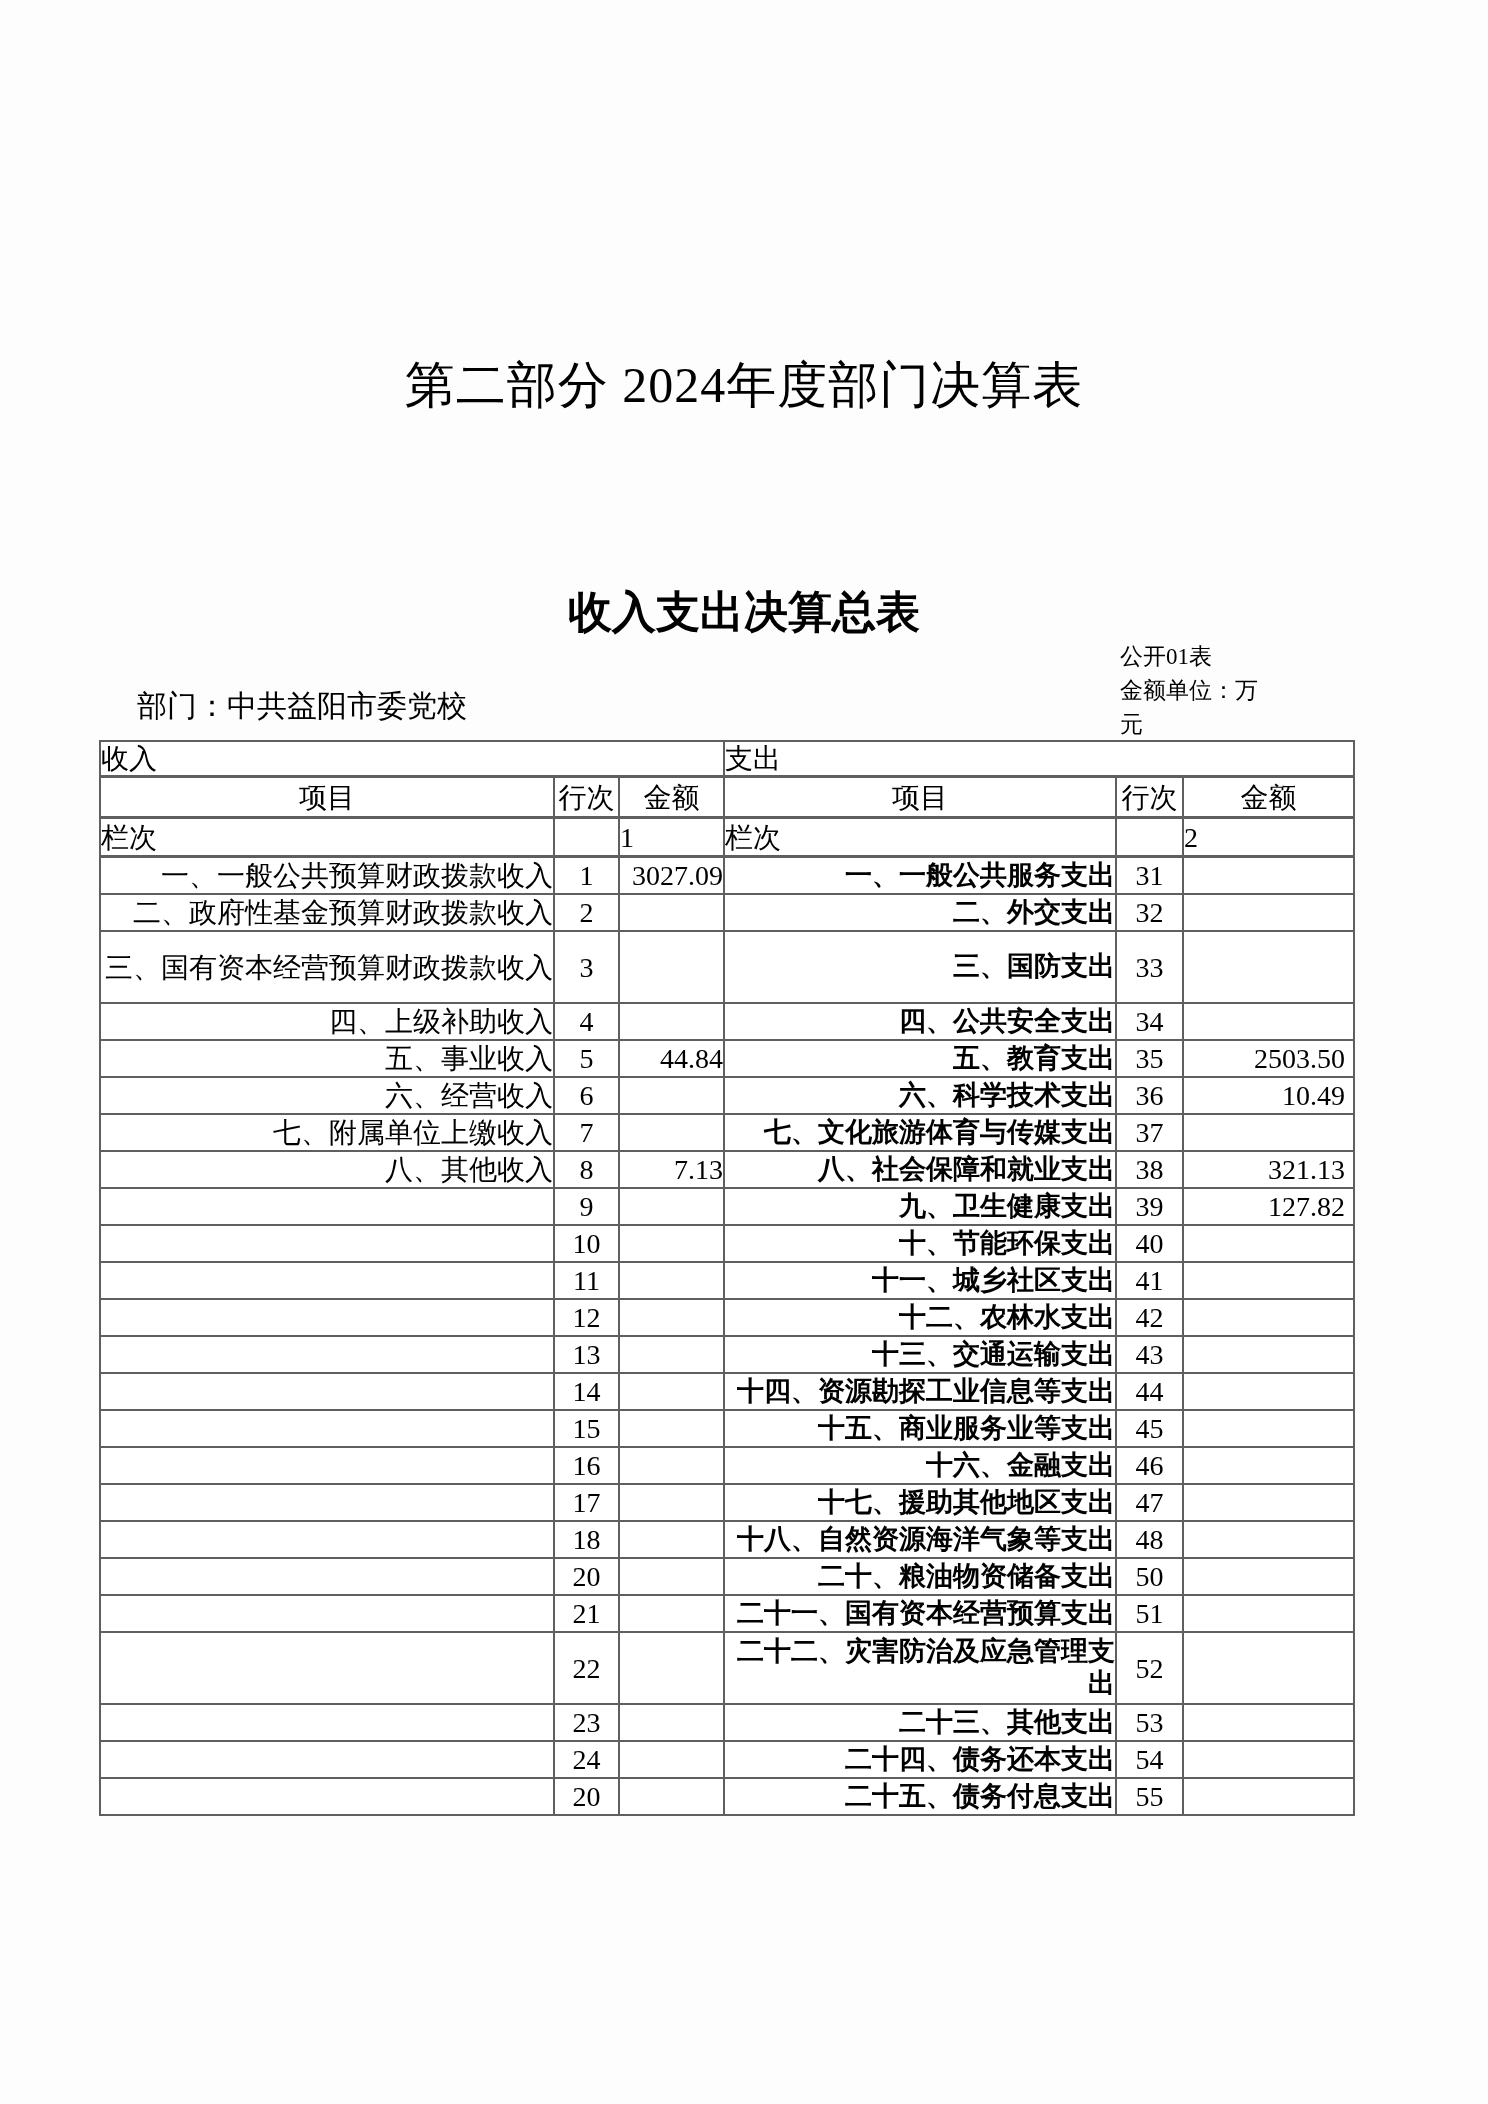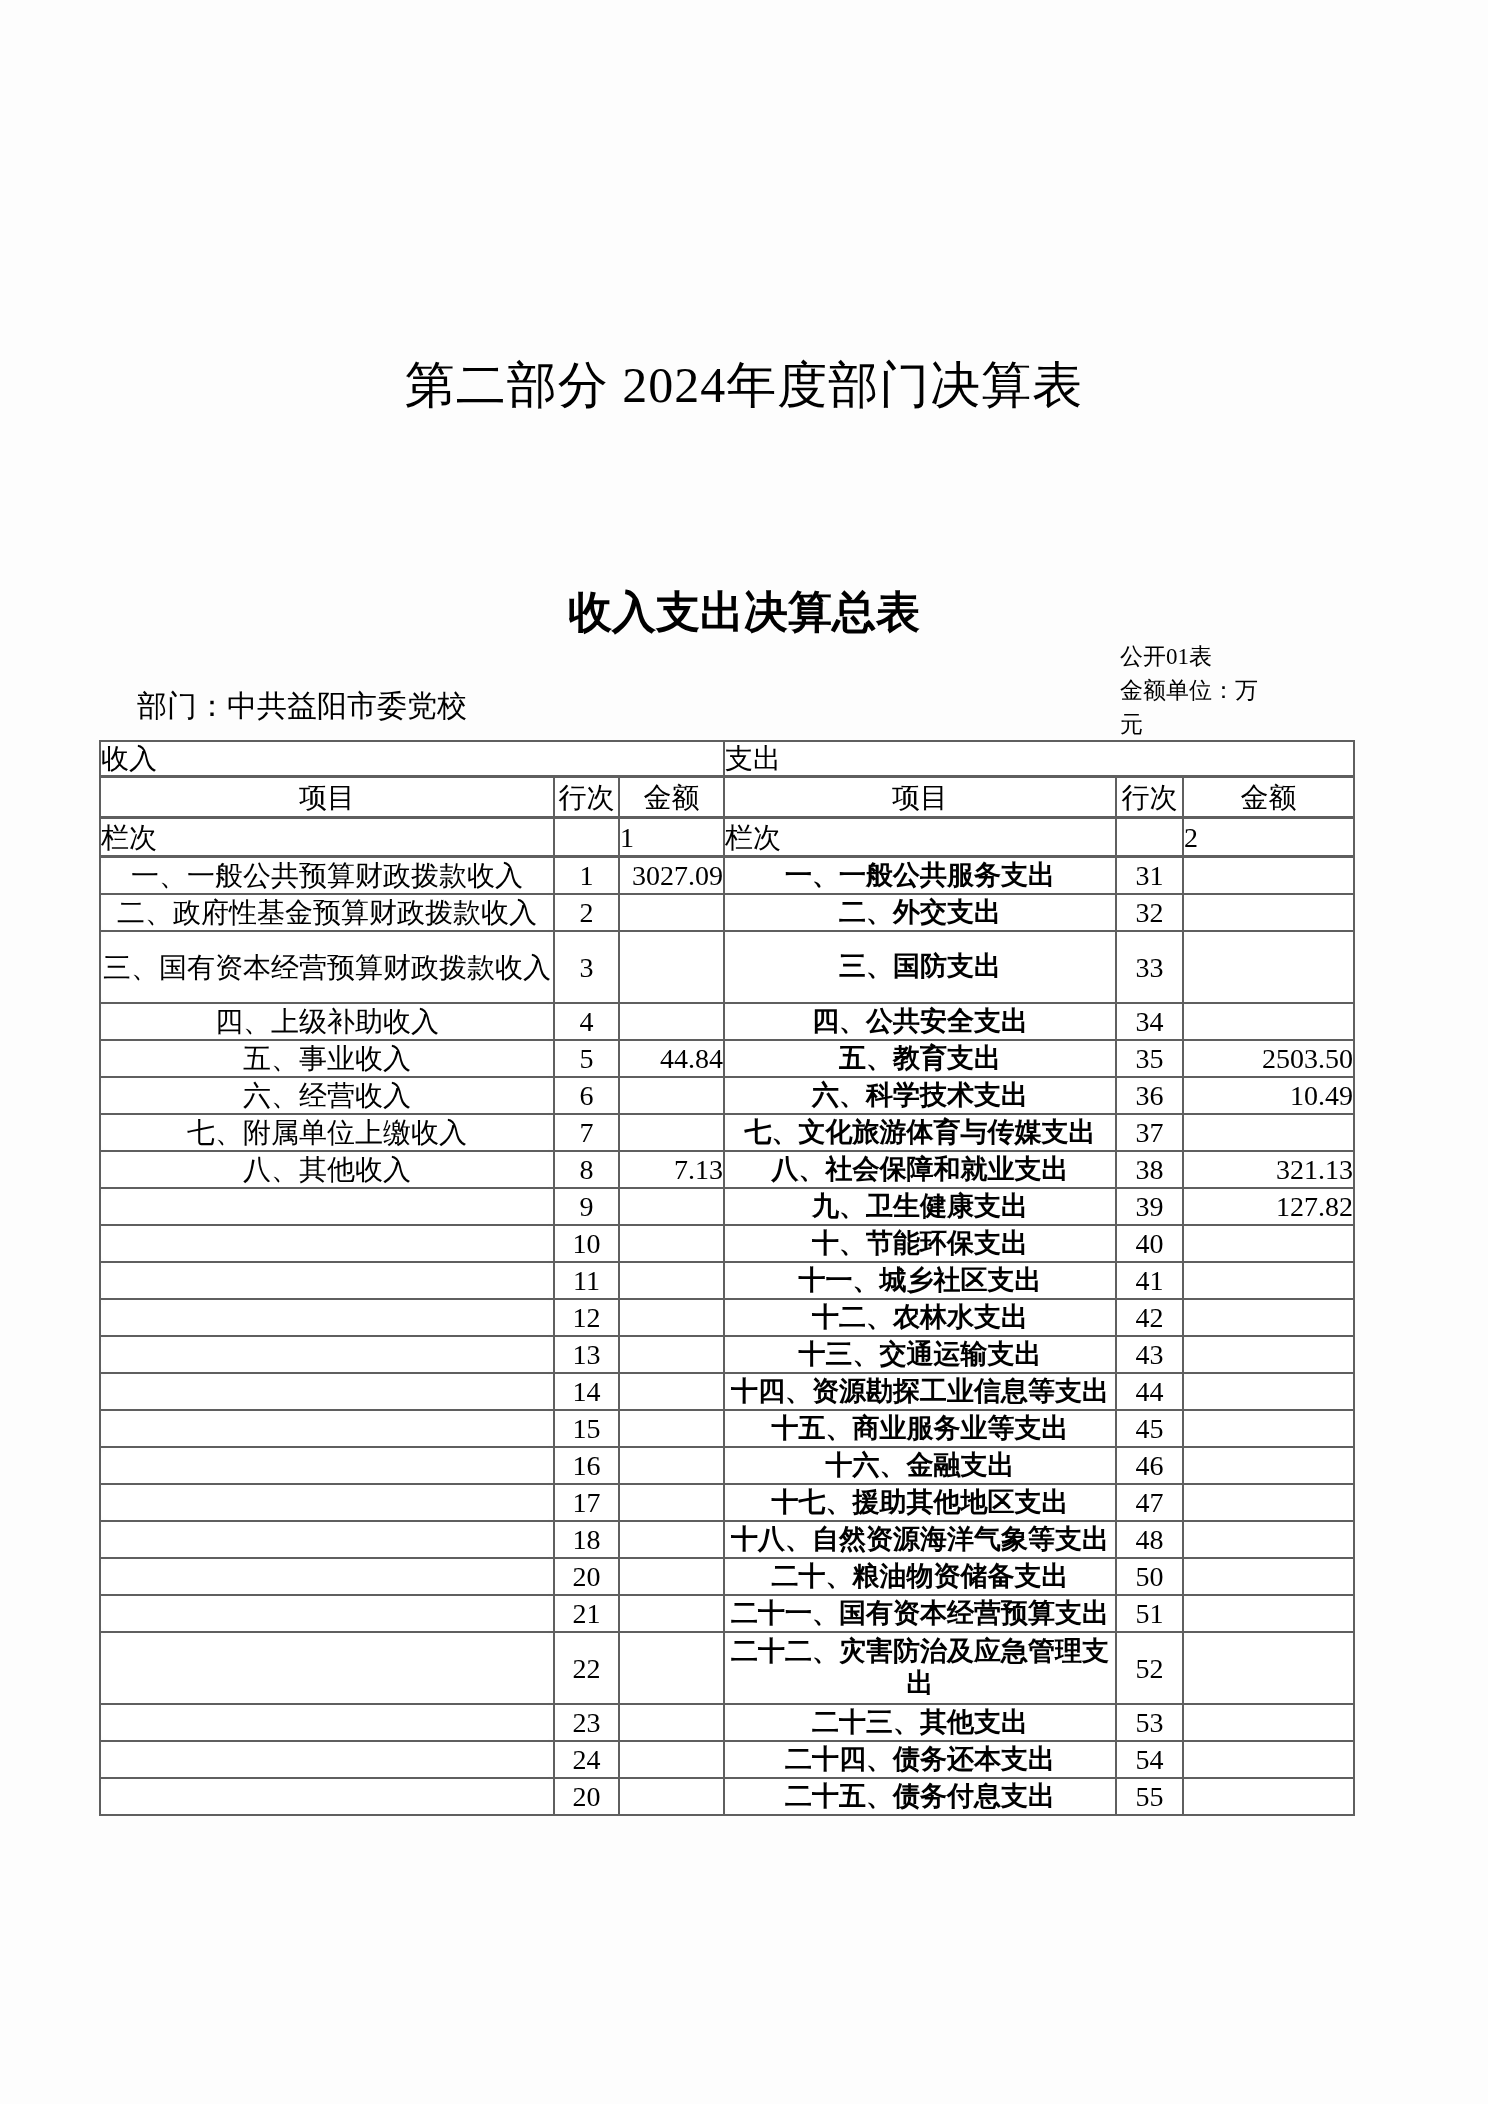--- a/index.html
+++ b/index.html
@@ -28,25 +28,25 @@
   }
   table.main td{
     border:2px solid #5f5f5f;font-size:28px;line-height:1.18;
     padding:0;overflow:hidden;vertical-align:middle;background:#fff;
   }
   tr.hdr-top td{height:31px;text-align:left;border-bottom-width:3px;}
   tr.hdr-cols td{height:38px;text-align:center;border-bottom-width:3px;}
   tr.hdr-lanci td{height:36px;text-align:left;border-bottom-width:3px;}
   tr.body-row td{height:35px;}
   tr.body-row.tall td{height:70px;}
-  td.item-cell{text-align:center;padding-left:4px;padding-right:2px;word-break:break-all;border-radius:12px;}
+  td.item-cell{text-align:right;padding-left:4px;padding-right:2px;word-break:break-all;}
   td.item-cell.exp{font-size:27px;font-weight:bold;}
   td.rowno-cell{text-align:center;}
   td.amount-cell{text-align:right;padding-right:2px;}
-  td.amount-cell.exp{padding-right:0;margin-top:28px;}
+  td.amount-cell.exp{padding-right:8px;margin-top:28px;}
 </style>
 </head>
 <body>
 
 <div class="page-title">第二部分  2024年度部门决算表</div>
 <div class="sub-title">收入支出决算总表</div>
 
 <div class="meta-right">
   <div>公开01表</div>
   <div>金额单位：万元</div>

